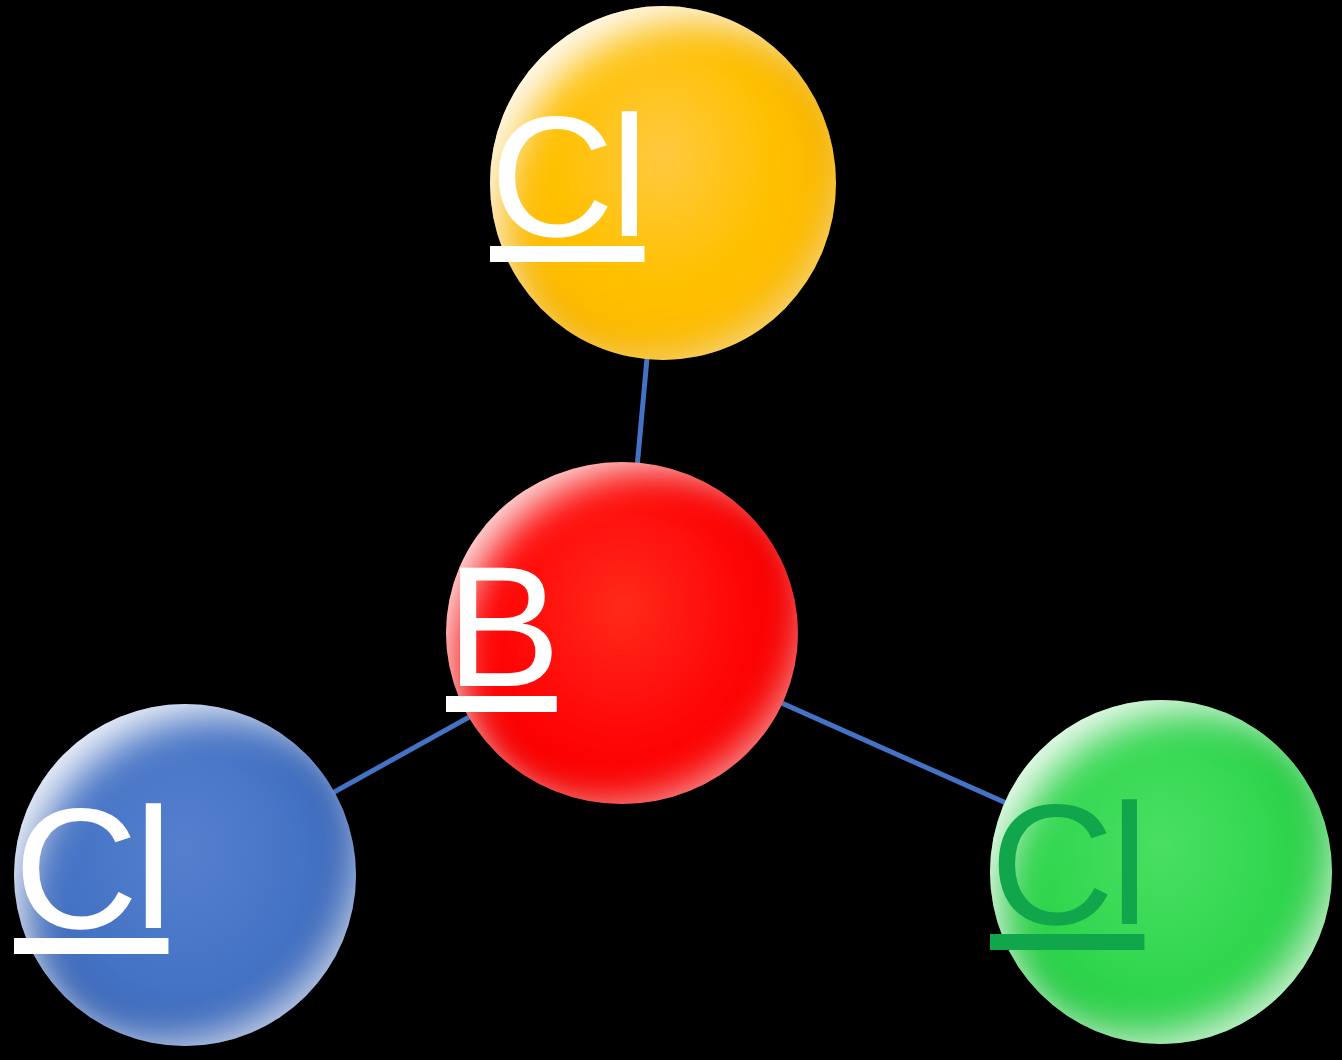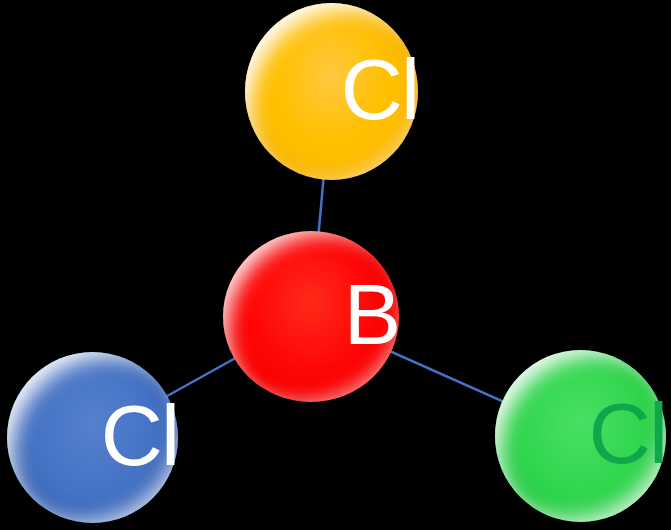--- a/index.html
+++ b/index.html
@@ -19,22 +19,23 @@
     position: absolute;
     left: 0;
     top: 0;
     z-index: 0;
   }
   .sphere {
     position: absolute;
     border-radius: 50%;
     display: flex;
     align-items: center;
-    justify-content: flex-end;
+    justify-content: flex-start;
     z-index: 1;
+    text-decoration: underline;
   }
   .sphere .label {
     font-size: 86px;
     line-height: 1;
     letter-spacing: -2px;
     transform: translateY(-3px);
     user-select: none;
   }
   
   .sphere.gold {

